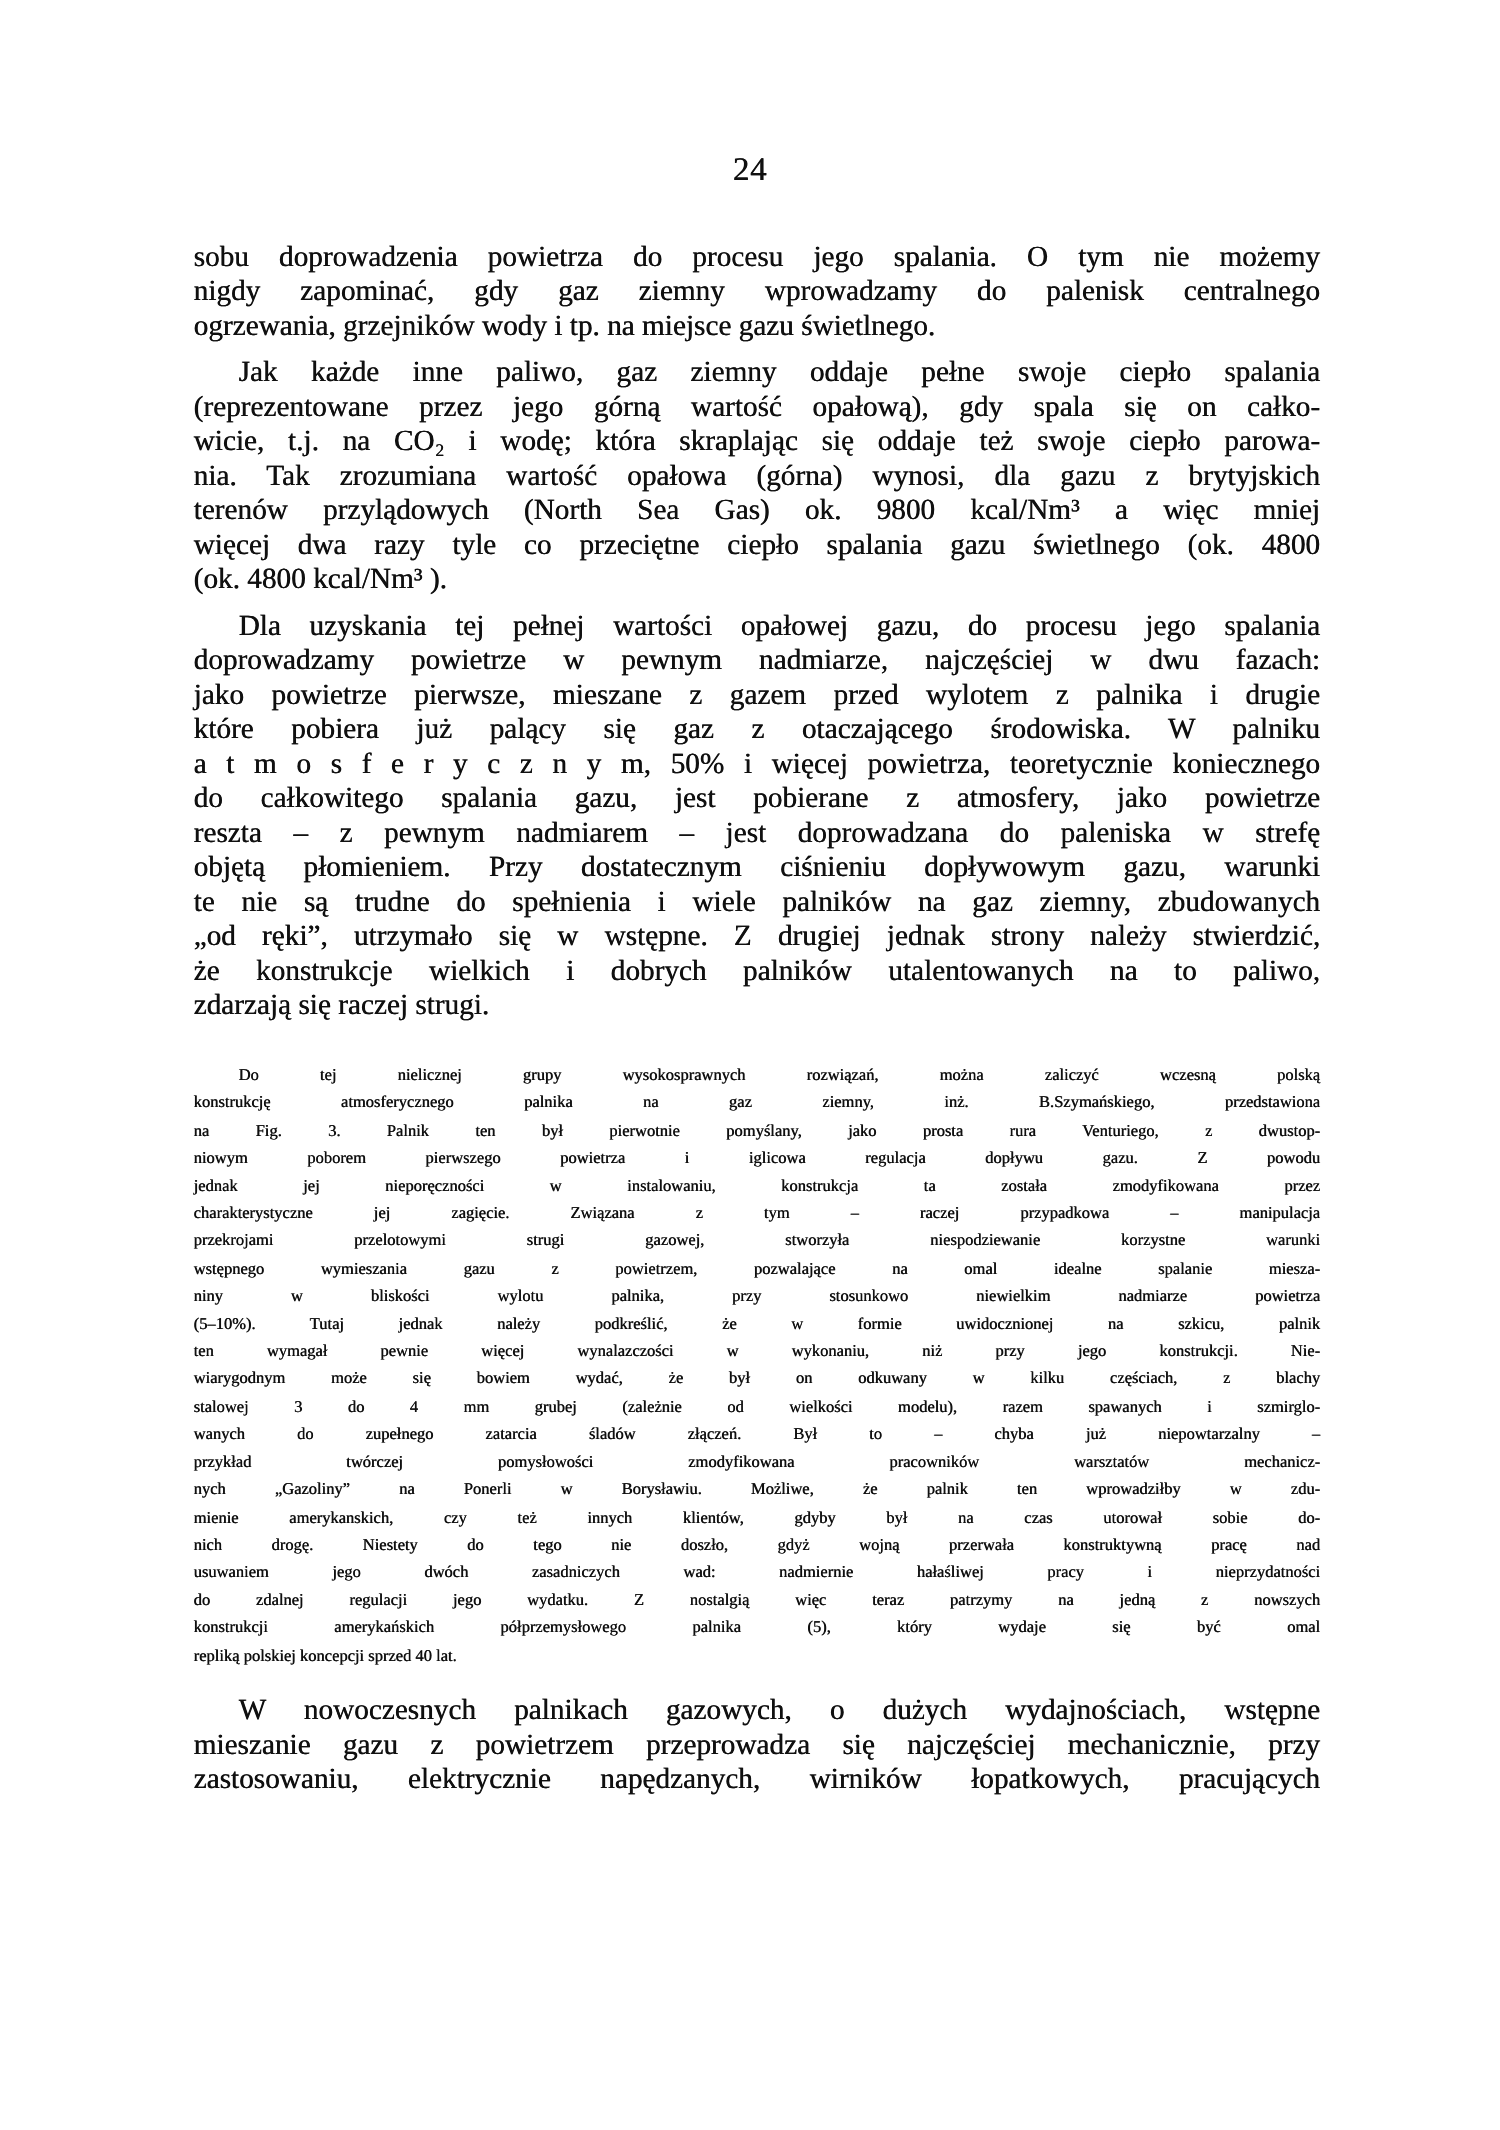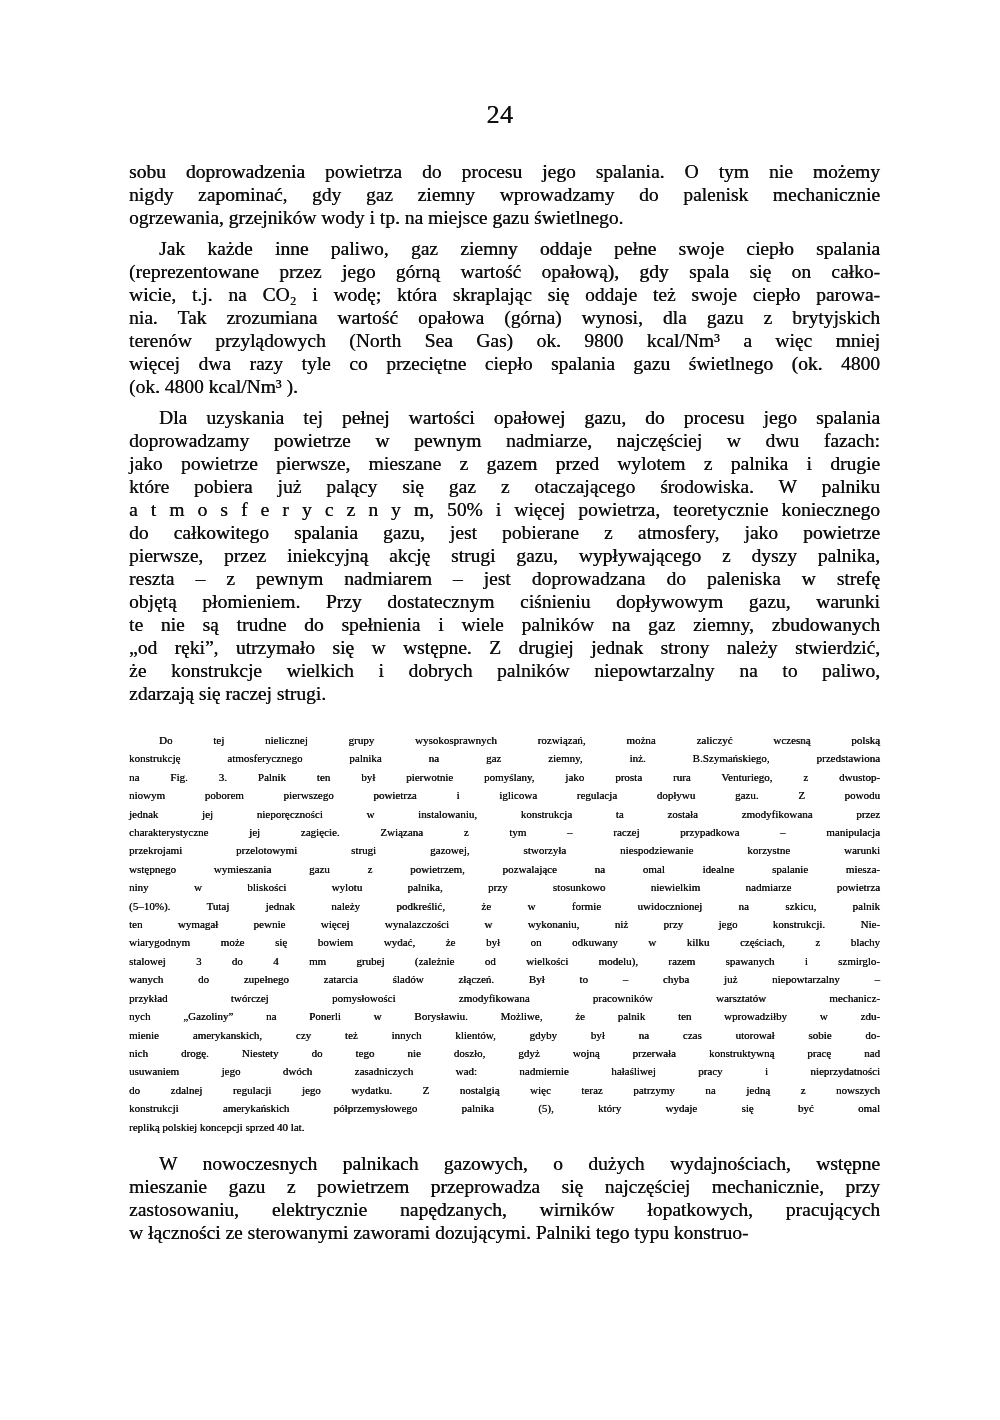--- a/index.html
+++ b/index.html
@@ -19,21 +19,21 @@
     position: absolute;
     inset: 0;
     background: #ffffff;
   }
   .page-number {
     position: absolute;
     top: 100px;
     left: 0;
     width: 100%;
     text-align: center;
-    font-size: 26px;
+    font-size: 22px;
     letter-spacing: 0.5px;
     text-shadow: 0.3px 0 0 currentColor;
   }
   .content {
     position: absolute;
     left: 129px;
     top: 160px;
     width: 751px;
     text-shadow: 0.3px 0 0 currentColor;
   }
@@ -61,45 +61,44 @@
   }
 </style>
 </head>
 <body>
 
 <div class="scan-page">
   <div class="page-number">24</div>
   <div class="content" id="text-block">
       <div class="para body">
         <div class="line">sobu doprowadzenia powietrza do procesu jego spalania. O tym nie możemy</div>
-        <div class="line">nigdy zapominać, gdy gaz ziemny wprowadzamy do palenisk mechanicznie</div>
+        <div class="line">nigdy zapominać, gdy gaz ziemny wprowadzamy do palenisk centralnego</div>
         <div class="line last">ogrzewania, grzejników wody i tp. na miejsce gazu świetlnego.</div>
       </div>
       <div class="para body">
         <div class="line indent">Jak każde inne paliwo, gaz ziemny oddaje pełne swoje ciepło spalania</div>
         <div class="line">(reprezentowane przez jego górną wartość opałową), gdy spala się on całko-</div>
         <div class="line">wicie, t.j. na CO₂ i wodę; która skraplając się oddaje też swoje ciepło parowa-</div>
         <div class="line">nia. Tak zrozumiana wartość opałowa (górna) wynosi, dla gazu z brytyjskich</div>
         <div class="line">terenów  przylądowych (North Sea Gas) ok. 9800 kcal/Nm³ a więc mniej</div>
         <div class="line">więcej dwa razy tyle co przeciętne ciepło spalania gazu świetlnego (ok. 4800</div>
         <div class="line last">(ok. 4800 kcal/Nm³ ).</div>
       </div>
       <div class="para body">
         <div class="line indent">Dla uzyskania tej pełnej wartości opałowej gazu, do procesu jego spalania</div>
         <div class="line">doprowadzamy powietrze w pewnym nadmiarze, najczęściej w dwu fazach:</div>
         <div class="line">jako powietrze pierwsze, mieszane z gazem przed wylotem z palnika i drugie</div>
         <div class="line">które pobiera już palący się gaz z otaczającego środowiska. W palniku</div>
         <div class="line">a t m o s f e r y c z n y m, 50% i więcej powietrza, teoretycznie koniecznego</div>
         <div class="line">do całkowitego spalania gazu, jest pobierane z atmosfery, jako powietrze</div>
-        <div class="line">pierwsze, przez iniekcyjną akcję strugi gazu, wypływającego z dyszy palnika,</div>
         <div class="line">reszta – z pewnym nadmiarem – jest doprowadzana do paleniska w strefę</div>
         <div class="line">objętą płomieniem. Przy dostatecznym ciśnieniu dopływowym gazu, warunki</div>
         <div class="line">te nie są trudne do spełnienia i wiele palników na gaz ziemny, zbudowanych</div>
         <div class="line">„od ręki”, utrzymało się w wstępne. Z drugiej jednak strony należy stwierdzić,</div>
-        <div class="line">że konstrukcje wielkich i dobrych palników niepowtarzalny na to paliwo,</div>
+        <div class="line">że konstrukcje wielkich i dobrych palników utalentowanych na to paliwo,</div>
         <div class="line last">zdarzają się raczej strugi.</div>
       </div>
       <div class="para small">
         <div class="line indent">Do tej nielicznej grupy wysokosprawnych rozwiązań, można zaliczyć wczesną polską</div>
         <div class="line">konstrukcję atmosferycznego palnika na gaz ziemny, inż. B.Szymańskiego, przedstawiona</div>
         <div class="line">na Fig. 3. Palnik ten był pierwotnie pomyślany, jako prosta rura Venturiego, z dwustop-</div>
         <div class="line">niowym poborem pierwszego powietrza i iglicowa regulacja dopływu gazu. Z powodu</div>
         <div class="line">jednak jej nieporęczności w instalowaniu, konstrukcja ta została zmodyfikowana przez</div>
         <div class="line">charakterystyczne jej zagięcie. Związana z tym – raczej przypadkowa – manipulacja</div>
         <div class="line">przekrojami przelotowymi strugi gazowej, stworzyła niespodziewanie korzystne warunki</div>
@@ -116,16 +115,15 @@
         <div class="line">nich drogę. Niestety do tego nie doszło, gdyż wojną przerwała konstruktywną pracę nad</div>
         <div class="line">usuwaniem jego dwóch zasadniczych wad: nadmiernie hałaśliwej pracy i nieprzydatności</div>
         <div class="line">do zdalnej regulacji jego wydatku. Z nostalgią więc teraz patrzymy na jedną z nowszych</div>
         <div class="line">konstrukcji amerykańskich półprzemysłowego palnika (5), który wydaje się być omal</div>
         <div class="line last">repliką polskiej koncepcji sprzed 40 lat.</div>
       </div>
       <div class="para body">
         <div class="line indent">W nowoczesnych palnikach gazowych, o dużych wydajnościach, wstępne</div>
         <div class="line">mieszanie gazu z powietrzem przeprowadza się najczęściej mechanicznie, przy</div>
         <div class="line">zastosowaniu, elektrycznie napędzanych, wirników łopatkowych, pracujących</div>
-        <div class="line last">w łączności ze sterowanymi zaworami dozującymi. Palniki tego typu konstruo-</div>
       </div>
     </div>
 </div>
 
 </body></html>

